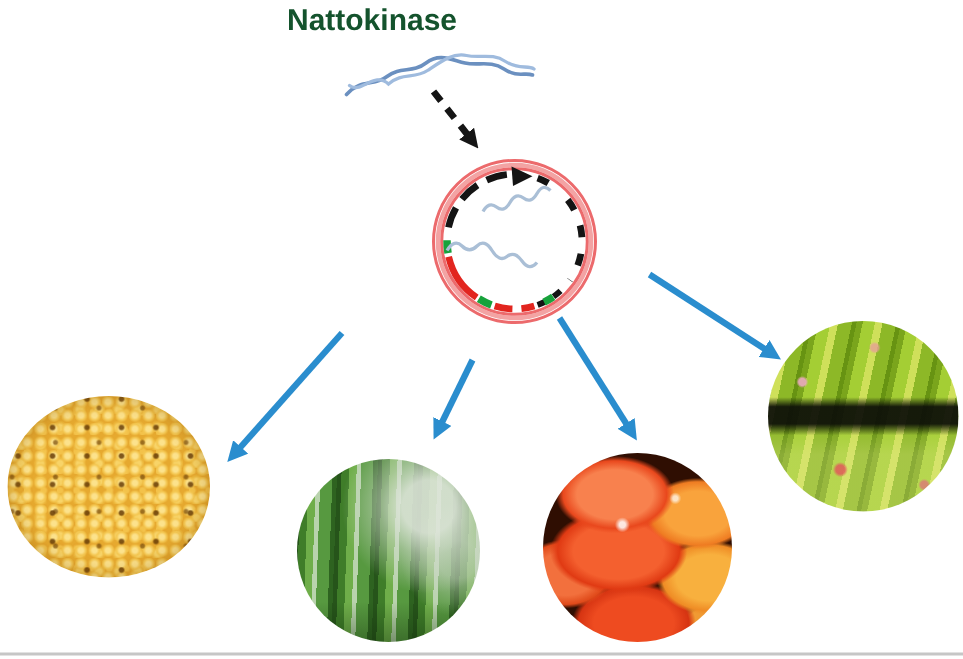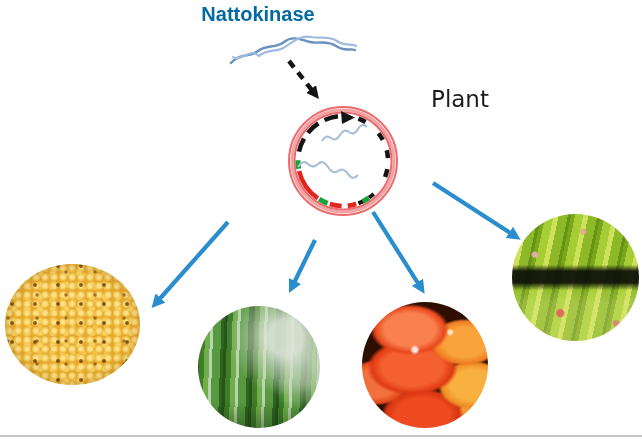--- a/index.html
+++ b/index.html
@@ -2,22 +2,22 @@
 <html><head>
 <meta charset="utf-8">
 <style>
   html,body{margin:0;padding:0;background:#ffffff;}
   #canvas{
     position:relative; width:642px; height:439px; background:#ffffff;
     overflow:hidden; font-family:"Liberation Sans", sans-serif;
   }
   .abs{position:absolute;}
   #nattokinase-title{
-    left:158px; top:3px; width:200px; text-align:center;
-    font-size:20px; font-weight:700; color:#0369a1;
+    left:148px; top:3px; width:200px; text-align:center;
+    font-size:20px; font-weight:700; color:#14532d;
     font-family:"Liberation Sans", sans-serif;
   }
   #vector-label{
     left:390px; top:85px; width:140px; text-align:center;
     font-size:23px; line-height:28px; color:#1c1c1c;
     font-family:"DejaVu Sans", sans-serif;
   }
   #vector-label div{white-space:nowrap;}
   svg.overlay{position:absolute; left:0; top:0; pointer-events:none;}
   .produce{position:absolute; border-radius:50%;}
@@ -73,21 +73,20 @@
   }
 </style>
 </head>
 <body>
 
 <div id="canvas">
 
   <div id="nattokinase-title" class="abs">Nattokinase</div>
 
   <div id="vector-label" class="abs">
-    <div>Plant</div>
   </div>
 
   <div id="soybeans" class="produce"></div>
   <div id="cucumbers" class="produce"></div>
   <div id="tomatoes" class="produce"></div>
   <div id="bananas" class="produce"></div>
 
   <svg class="overlay" width="642" height="439" viewBox="0 0 642 439">
     <defs>
       <marker id="mBlue" viewBox="0 0 10 10" refX="5" refY="5" markerWidth="3.2" markerHeight="3.2" orient="auto">

